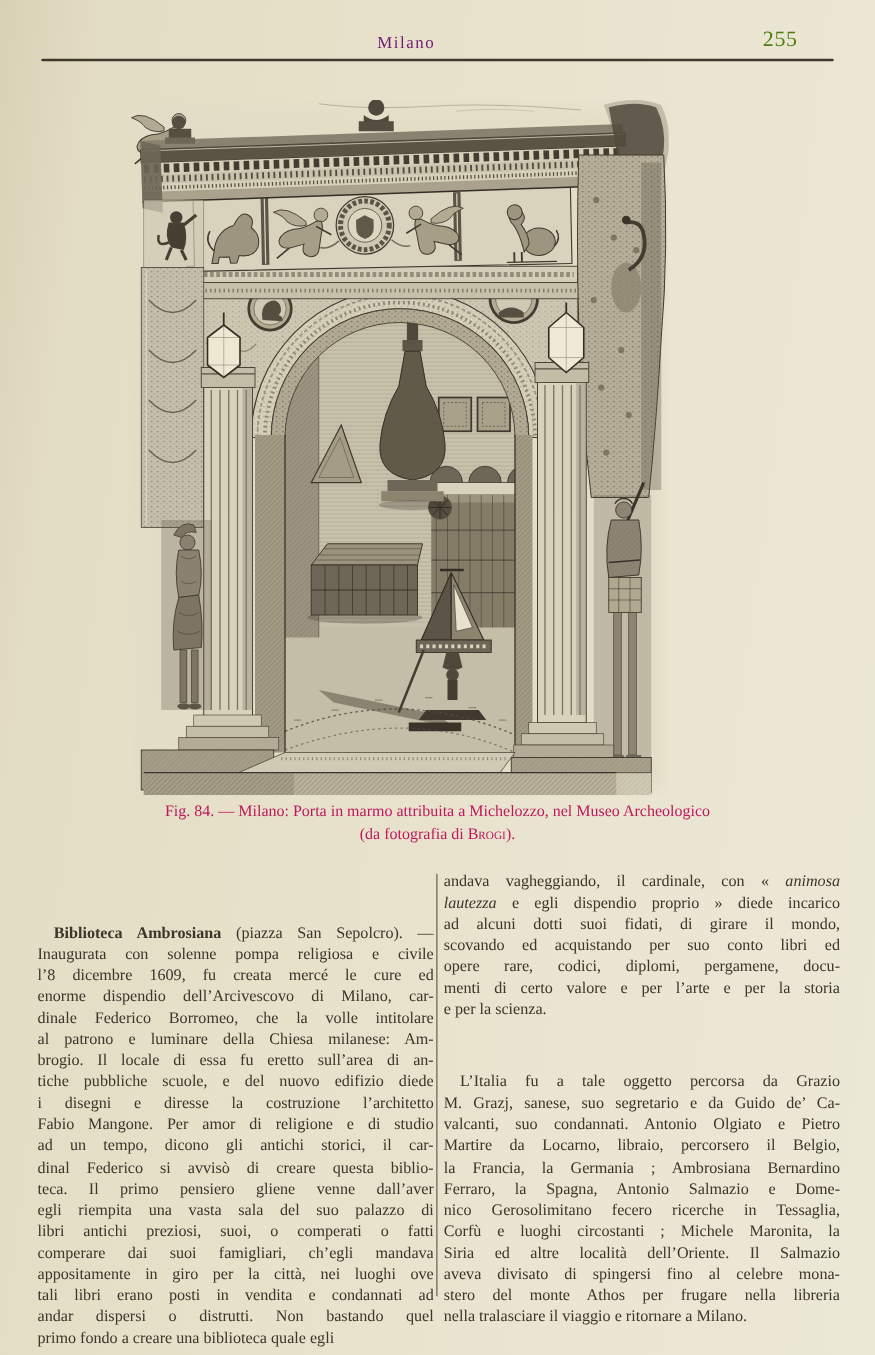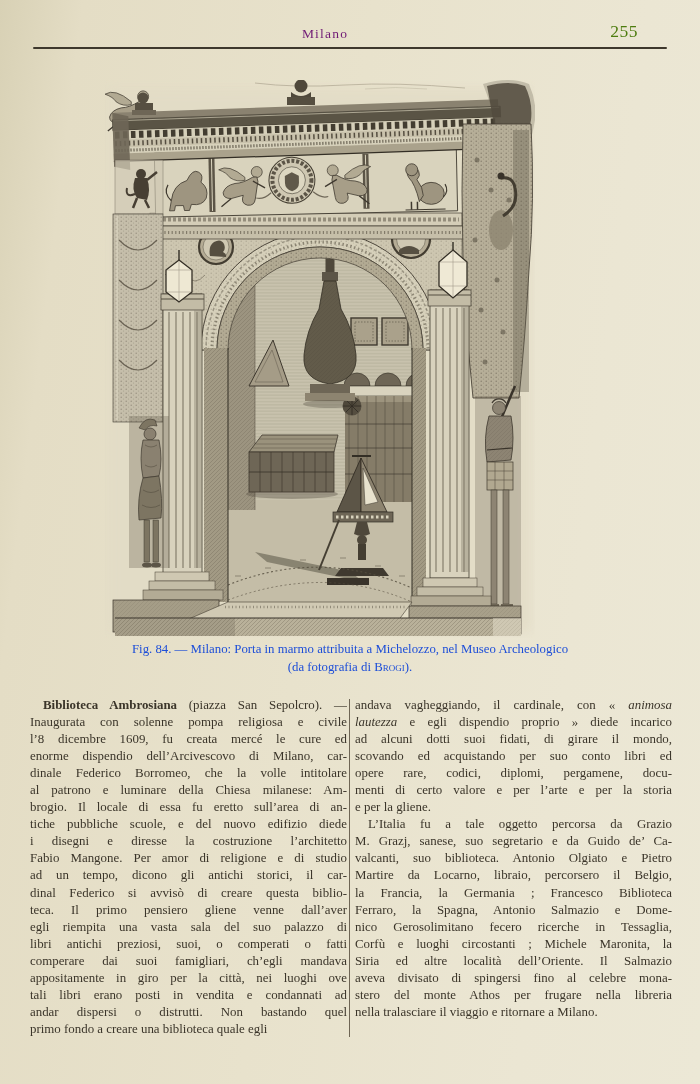--- a/index.html
+++ b/index.html
@@ -13,29 +13,29 @@
   .vignette{position:absolute;inset:0;pointer-events:none;
     background:radial-gradient(ellipse 130% 120% at 55% 45%, rgba(0,0,0,0) 70%, rgba(70,60,40,.12) 100%);}
   
   .running-title{position:absolute;top:26px;left:0;width:650px;text-align:center;
     font-size:13.5px;letter-spacing:1.2px;color:#701a75;}
   .page-number{position:absolute;top:21px;right:62px;font-size:17.5px;letter-spacing:.5px;color:#4d7c0f;}
   .header-rule{position:absolute;top:47px;left:33px;width:634px;height:2px;background:#3e382d;border-radius:1px;}
   
   .figure-wrap{position:absolute;left:105px;top:80px;width:430px;height:558px;}
   .figure-caption{position:absolute;left:40px;top:641px;width:620px;text-align:center;
-    font-size:12.8px;line-height:17.5px;color:#1d4ed8;}
+    font-size:12.8px;line-height:17.5px;color:#be185d;}
   
   .col{position:absolute;top:697px;width:317px;font-size:12.9px;line-height:17.05px;color:#3b352a;}
   .col-left{left:30px;}
   .col-right{left:355px;}
   .column-divider{position:absolute;left:349px;top:699px;width:1px;height:338px;background:#6e6554;}
   .line{text-align:justify;text-align-last:justify;height:17.05px;overflow:hidden;white-space:nowrap0;}
   .line.nj{text-align-last:left;}
-  .line.ind{text-indent:13px;}
+  .line.ind{text-indent:13px;margin-top:41px;}
   .b{font-weight:bold;}
   .i{font-style:italic;}
   .sc{font-variant:small-caps;text-align:right;}
 </style>
 </head>
 <body>
 
 <div class="vignette"></div>
 
 <div class="running-title">Milano</div>
@@ -402,26 +402,26 @@
     <div class="line nj"><span>primo fondo a creare una biblioteca quale egli</span></div>
   </div>
 <div class="column-divider"></div>
 <div class="col col-right">
     <div class="line"><span>andava vagheggiando, il cardinale, con « </span><span class="i">animosa</span></div>
     <div class="line"><span class="i">lautezza</span><span> e egli dispendio proprio » diede incarico</span></div>
     <div class="line"><span>ad alcuni dotti suoi fidati, di girare il mondo,</span></div>
     <div class="line"><span>scovando ed acquistando per suo conto libri ed</span></div>
     <div class="line"><span>opere rare, codici, diplomi, pergamene, docu-</span></div>
     <div class="line"><span>menti di certo valore e per l’arte e per la storia</span></div>
-    <div class="line nj"><span>e per la gliene.</span></div>
+    <div class="line nj"><span>e per la scienza.</span></div>
     <div class="line ind"><span>L’Italia fu a tale oggetto percorsa da Grazio</span></div>
     <div class="line"><span>M. Grazj, sanese, suo segretario e da Guido de’ Ca-</span></div>
-    <div class="line"><span>valcanti, suo biblioteca. Antonio Olgiato e Pietro</span></div>
+    <div class="line"><span>valcanti, suo condannati. Antonio Olgiato e Pietro</span></div>
     <div class="line"><span>Martire da Locarno, libraio, percorsero il Belgio,</span></div>
-    <div class="line"><span>la Francia, la Germania ; Francesco Biblioteca</span></div>
+    <div class="line"><span>la Francia, la Germania ; Ambrosiana Bernardino</span></div>
     <div class="line"><span>Ferraro, la Spagna, Antonio Salmazio e Dome-</span></div>
     <div class="line"><span>nico Gerosolimitano fecero ricerche in Tessaglia,</span></div>
     <div class="line"><span>Corfù e luoghi circostanti ; Michele Maronita, la</span></div>
     <div class="line"><span>Siria ed altre località dell’Oriente. Il Salmazio</span></div>
     <div class="line"><span>aveva divisato di spingersi fino al celebre mona-</span></div>
     <div class="line"><span>stero del monte Athos per frugare nella libreria</span></div>
     <div class="line nj"><span>nella tralasciare il viaggio e ritornare a Milano.</span></div>
   </div>
 
 </body></html>

